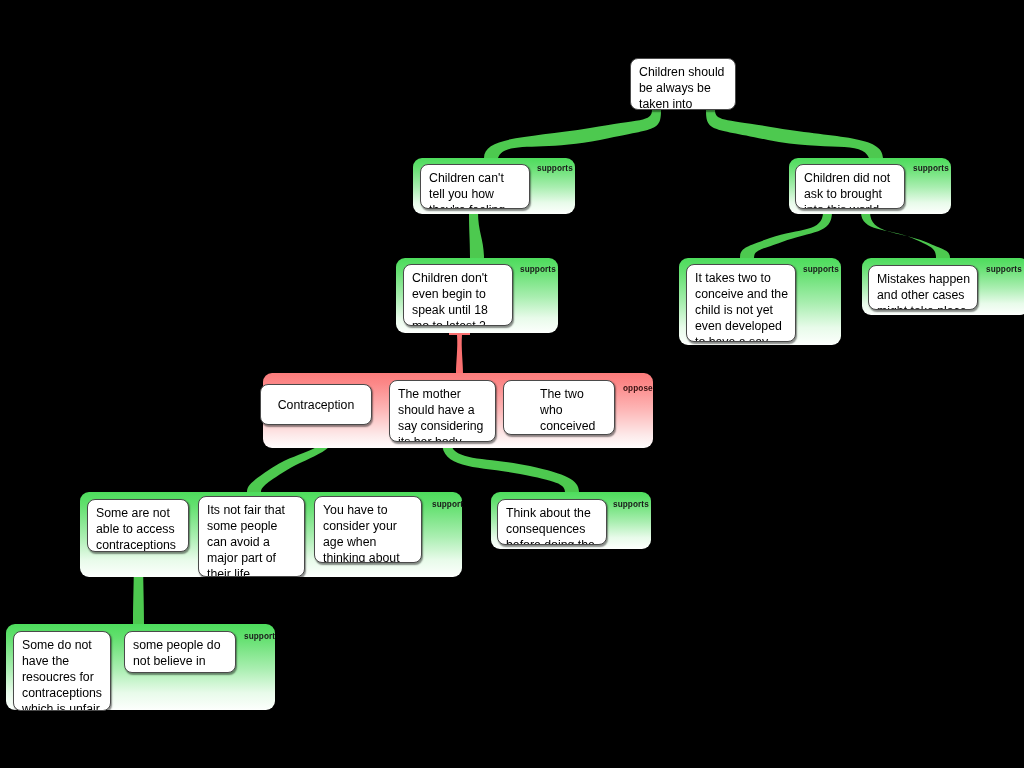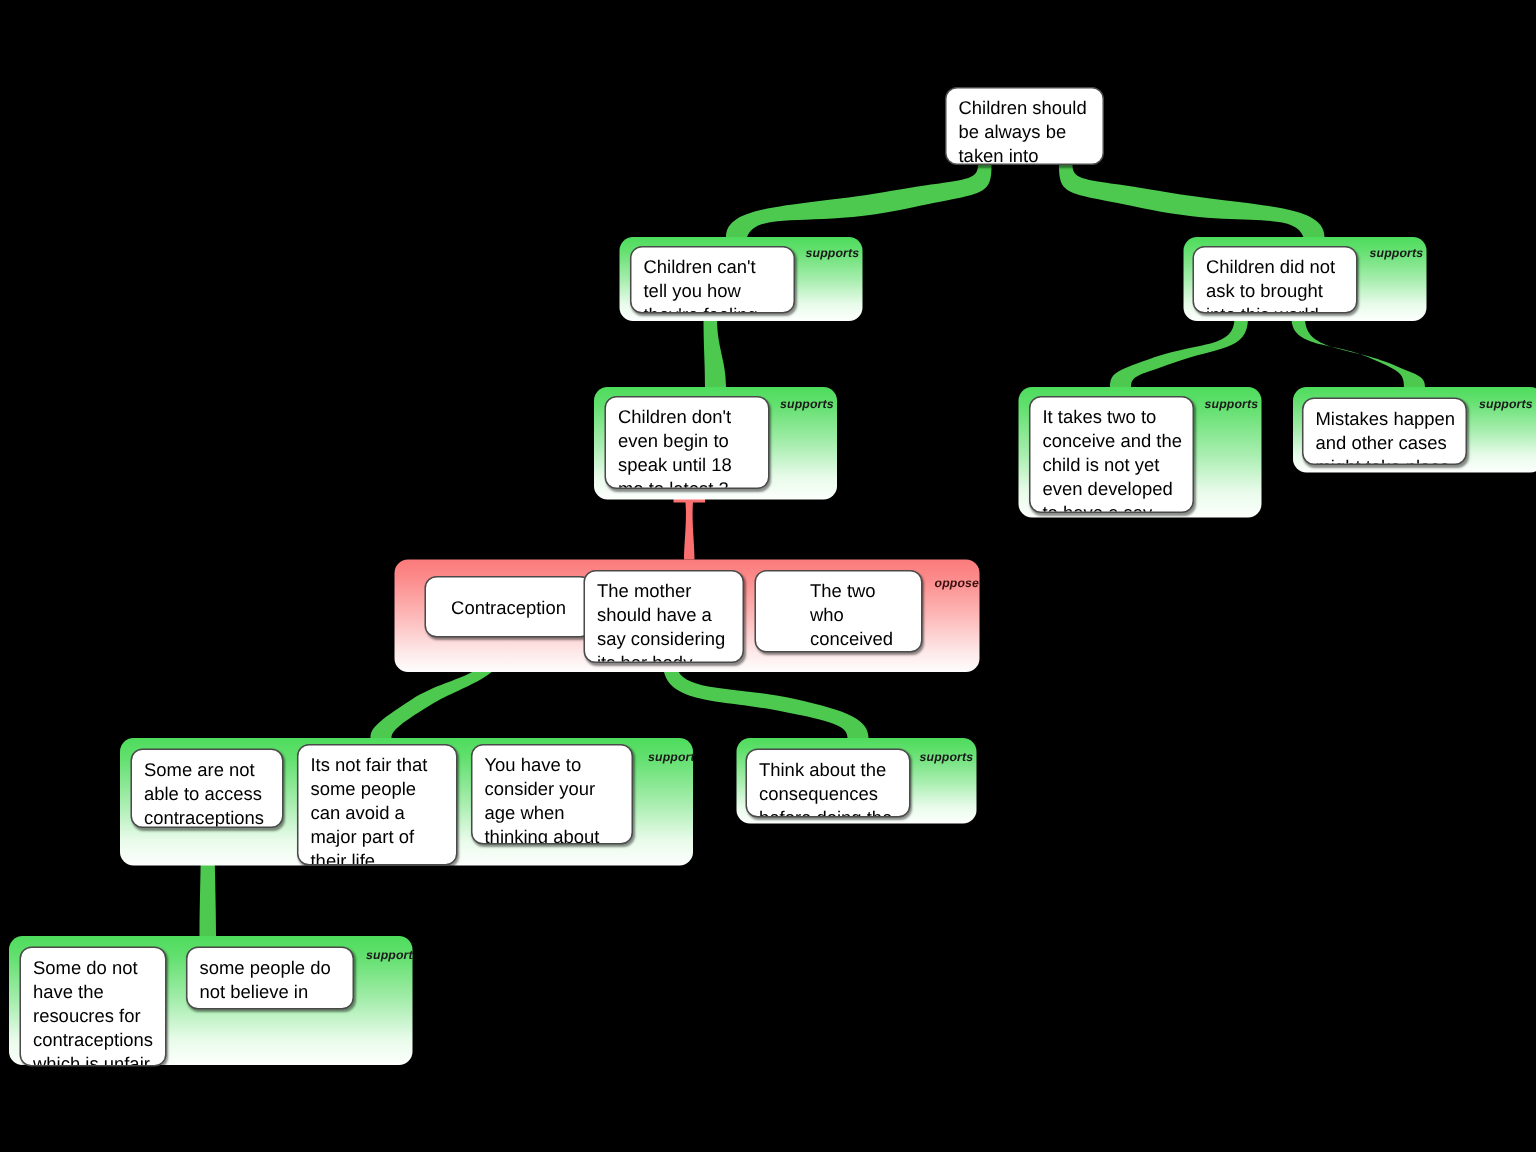--- a/index.html
+++ b/index.html
@@ -66,21 +66,20 @@
     padding: 4px 8px;
   }
   .group-label {
     position: absolute;
     font-size: 8.2px;
     font-weight: bold;
     color: #1a1a1a;
     letter-spacing: 0.1px;
     z-index: 4;
     white-space: nowrap;
-    font-style: italic;
   }
 </style>
 </head>
 <body>
 
 <div id="canvas">
 
   <svg id="edges" viewBox="0 0 1024 768">
 
     <path fill="#4dc94f" d="M 661,110 C 661,132 655,128 600,140 C 540,152 505,140 498,158 L 484,158 C 484,136 530,138 590,128 C 640,119 652,122 652,110 Z"></path>
@@ -137,21 +136,21 @@
   <div class="group supports" style="left:862px; top:258px; width:167px; height:57px;">
   </div>
   <div class="group-label" style="left:986px; top:265px;">supports</div>
   <div class="card" style="left:868px; top:265px; width:110px; height:45px;">
     <span>Mistakes happen and other cases might take place</span>
   </div>
 
   <div class="group oppose" style="left:263px; top:373px; width:390px; height:75px;">
   </div>
   <div class="group-label" style="left:623px; top:384px; color:#3a1111;">oppose</div>
-  <div class="card vcenter" style="left:283px; top:384px; width:112px; height:41px;">
+  <div class="card vcenter" style="left:260px; top:384px; width:112px; height:41px;">
     <span>Contraception</span>
   </div>
   <div class="card" style="left:389px; top:380px; width:107px; height:62px;">
     <span>The mother should have a say considering its her body</span>
   </div>
   <div class="card" style="left:503px; top:380px; width:112px; height:55px;padding-left:36px;">
     <span>The two who conceived should agree</span>
   </div>
 
   <div class="group supports" style="left:80px; top:492px; width:382px; height:85px;">

